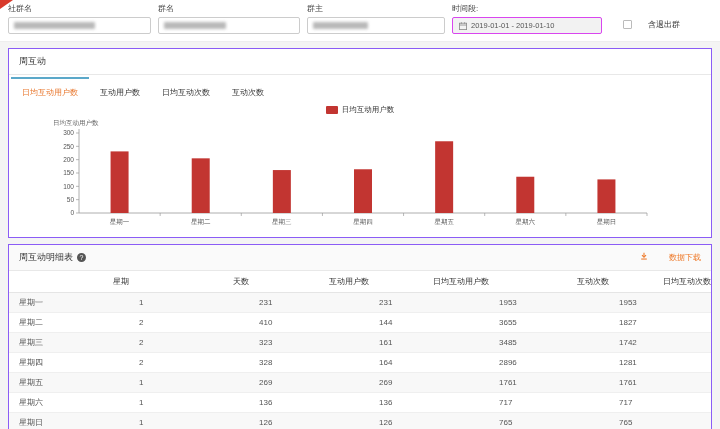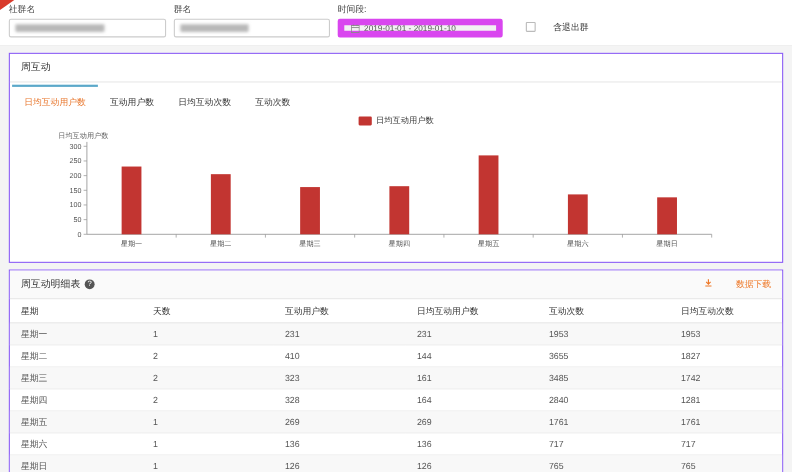--- a/index.html
+++ b/index.html
@@ -26,21 +26,21 @@
   .input-box {
     height: 17px; border: 1px solid #ccc; border-radius: 2px; background: #fff;
     display: flex; align-items: center; padding: 0 5px;
   }
   .w1 { width: 143px; } .w2 { width: 142px; } .w3 { width: 138px; }
   .redacted {
     display: inline-block; height: 7px; background: #b9b9b9;
     filter: blur(1.5px); border-radius: 1px;
   }
   .date-box {
-    width: 150px; height: 17px; background: #f2f2f2; border: 6px solid #d946ef;
+    width: 150px; height: 17px; background: #f2f2f2; border: 1px solid #d946ef;
     border-radius: 2px; display: flex; align-items: center; gap: 4px; padding: 0 6px;
     font-size: 7.5px; color: #555;
   }
   .cal-icon { width: 8px; height: 8px; flex: 0 0 auto; }
   .checkbox-group {
     display: flex; align-items: center; gap: 16px; font-size: 8px; color: #333;
     margin-left: 14px; margin-bottom: 4px;
   }
   .checkbox {
     width: 9px; height: 9px; border: 1px solid #bbb; background: #fff; border-radius: 1px;
@@ -78,21 +78,21 @@
     background: #555; color: #fff; font-size: 7px; line-height: 9px; text-align: center;
     cursor: pointer;
   }
   .download-link {
     color: #ee7624; font-size: 8px; display: flex; align-items: flex-start; gap: 21px;
     cursor: pointer; text-decoration: none;
   }
   
   table { width: 100%; border-collapse: collapse; font-size: 8px; table-layout: fixed; }
   th {
-    text-align: left; font-weight: normal; color: #333; padding: 5px 0 5px 10px;
+    text-align: right; font-weight: normal; color: #333; padding: 5px 0 5px 10px;
     border-bottom: 1px solid #e5e5e5;
   }
   td { color: #555; padding: 4px 0 4px 10px; border-bottom: 1px solid #efefef; }
   tbody tr:nth-child(odd) { background: #f8f8f8; }
   svg text { font-family: "Liberation Sans", "DejaVu Sans", sans-serif; }
 </style>
 </head>
 <body>
 
 <div class="corner-marker"></div>
@@ -101,20 +101,26 @@
   <div class="field">
     <span class="field-label">社群名</span>
     <div class="input-box w1">
       <span class="redacted" style="width:62%"></span>
     </div>
   </div>
   <div class="field">
     <span class="field-label">群名</span>
     <div class="input-box w2">
       <span class="redacted" style="width:48%"></span>
+    </div>
+  </div>
+  <div class="field">
+    <span class="field-label">群主</span>
+    <div class="input-box w3">
+      <span class="redacted" style="width:44%"></span>
     </div>
   </div>
   <div class="field">
     <span class="field-label">时间段:</span>
     <div class="date-box">
       <svg class="cal-icon" viewBox="0 0 10 10">
         <rect x="0.5" y="1.5" width="9" height="8" fill="none" stroke="#888" stroke-width="1"></rect>
         <line x1="0.5" y1="3.8" x2="9.5" y2="3.8" stroke="#888" stroke-width="1"></line>
         <line x1="3" y1="0.3" x2="3" y2="2.2" stroke="#888" stroke-width="1"></line>
         <line x1="7" y1="0.3" x2="7" y2="2.2" stroke="#888" stroke-width="1"></line>
@@ -243,21 +249,21 @@
           <td>323</td>
           <td>161</td>
           <td>3485</td>
           <td>1742</td>
         </tr>
         <tr>
           <td>星期四</td>
           <td>2</td>
           <td>328</td>
           <td>164</td>
-          <td>2840</td>
+          <td>2896</td>
           <td>1281</td>
         </tr>
         <tr>
           <td>星期五</td>
           <td>1</td>
           <td>269</td>
           <td>269</td>
           <td>1761</td>
           <td>1761</td>
         </tr>

